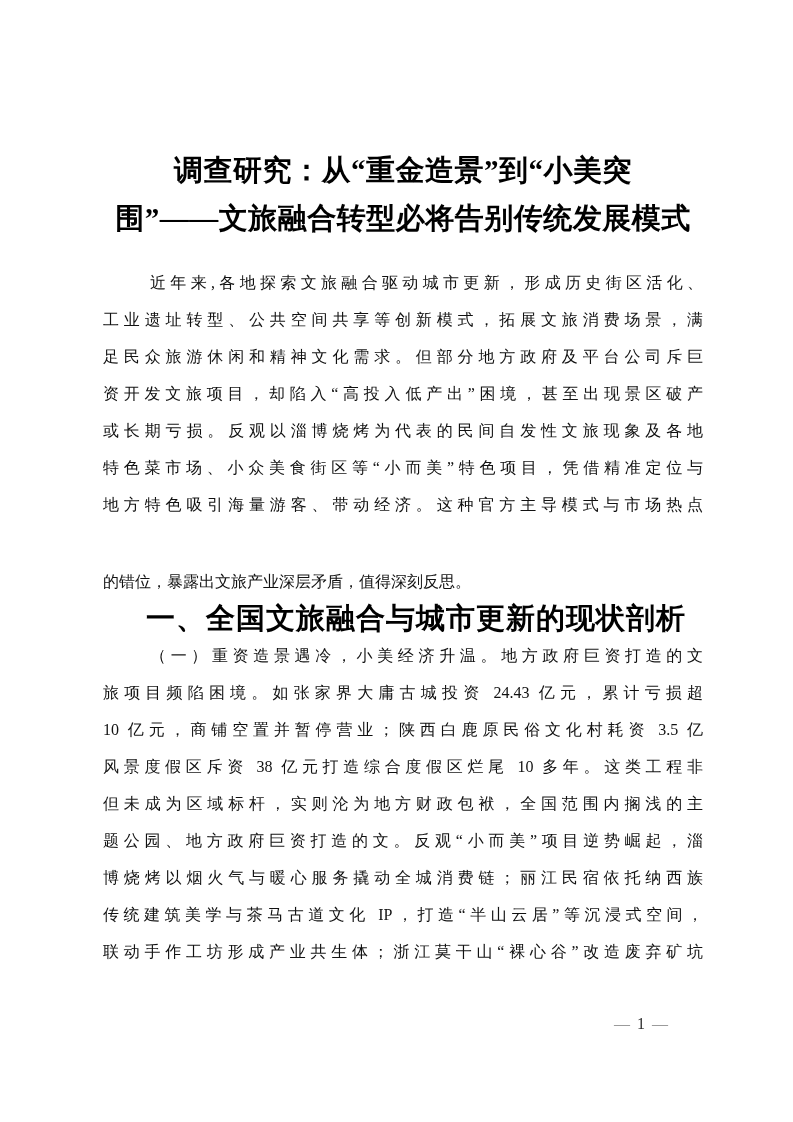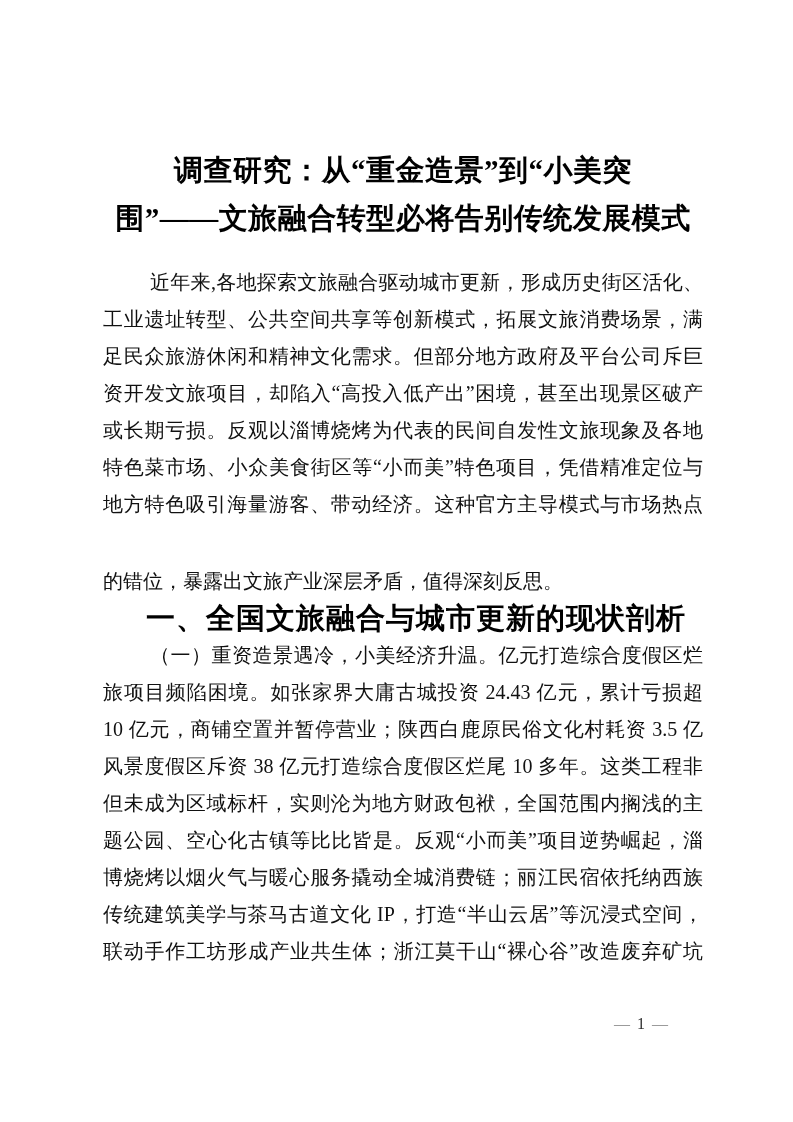--- a/index.html
+++ b/index.html
@@ -28,21 +28,21 @@
     color: #000000;
     letter-spacing: 0.5px;
   }
   .body-block {
     position: absolute;
     top: 264px;
     left: 103px;
     width: 600px;
   }
   .line {
-    font-size: 20px;
+    font-size: 16px;
     line-height: 37px;
     height: 37px;
     text-align: justify;
     text-align-last: justify;
     white-space: normal;
     overflow: hidden;
   }
   .line.first {
     text-indent: 47px;
   }
@@ -94,26 +94,26 @@
     <div class="line">工业遗址转型、公共空间共享等创新模式，拓展文旅消费场景，满</div>
     <div class="line">足民众旅游休闲和精神文化需求。但部分地方政府及平台公司斥巨</div>
     <div class="line">资开发文旅项目，却陷入“高投入低产出”困境，甚至出现景区破产</div>
     <div class="line">或长期亏损。反观以淄博烧烤为代表的民间自发性文旅现象及各地</div>
     <div class="line">特色菜市场、小众美食街区等“小而美”特色项目，凭借精准定位与</div>
     <div class="line">地方特色吸引海量游客、带动经济。这种官方主导模式与市场热点</div>
     <div class="line para-end">的错位，暴露出文旅产业深层矛盾，值得深刻反思。</div>
 
     <div class="line heading">一、全国文旅融合与城市更新的现状剖析</div>
 
-    <div class="line first"><span class="lead-emphasis">（一）重资造景遇冷，小美经济升温。</span><span>亿元打造综合度假区烂尾</span></div>
+    <div class="line first"><span class="lead-emphasis">（一）重资造景遇冷，小美经济升温。</span><span>地方政府巨资打造的文</span></div>
     <div class="line">旅项目频陷困境。如张家界大庸古城投资 24.43 亿元，累计亏损超</div>
     <div class="line">10 亿元，商铺空置并暂停营业；陕西白鹿原民俗文化村耗资 3.5 亿</div>
     <div class="line">风景度假区斥资 38 亿元打造综合度假区烂尾 10 多年。这类工程非</div>
     <div class="line">但未成为区域标杆，实则沦为地方财政包袱，全国范围内搁浅的主</div>
-    <div class="line">题公园、空心化古镇等比比皆是。反观“小而美”项目逆势崛起，淄</div>
+    <div class="line">题公园、地方政府巨资打造的文。反观“小而美”项目逆势崛起，淄</div>
     <div class="line">博烧烤以烟火气与暖心服务撬动全城消费链；丽江民宿依托纳西族</div>
     <div class="line">传统建筑美学与茶马古道文化 IP，打造“半山云居”等沉浸式空间，</div>
     <div class="line">联动手作工坊形成产业共生体；浙江莫干山“裸心谷”改造废弃矿坑</div>
 
   </div>
 
   <div class="footer"><span class="dash">—</span><span>1</span><span class="dash">—</span></div>
 
 </div>
 

